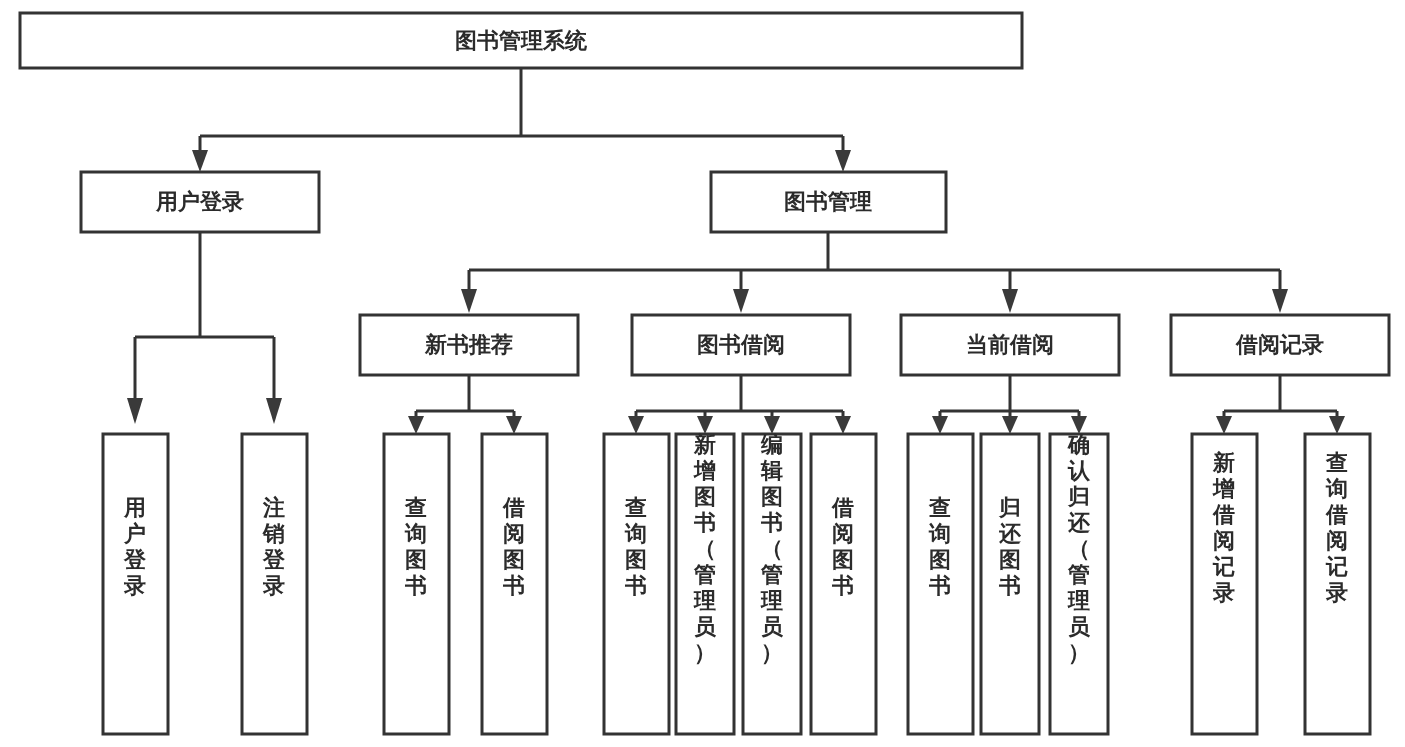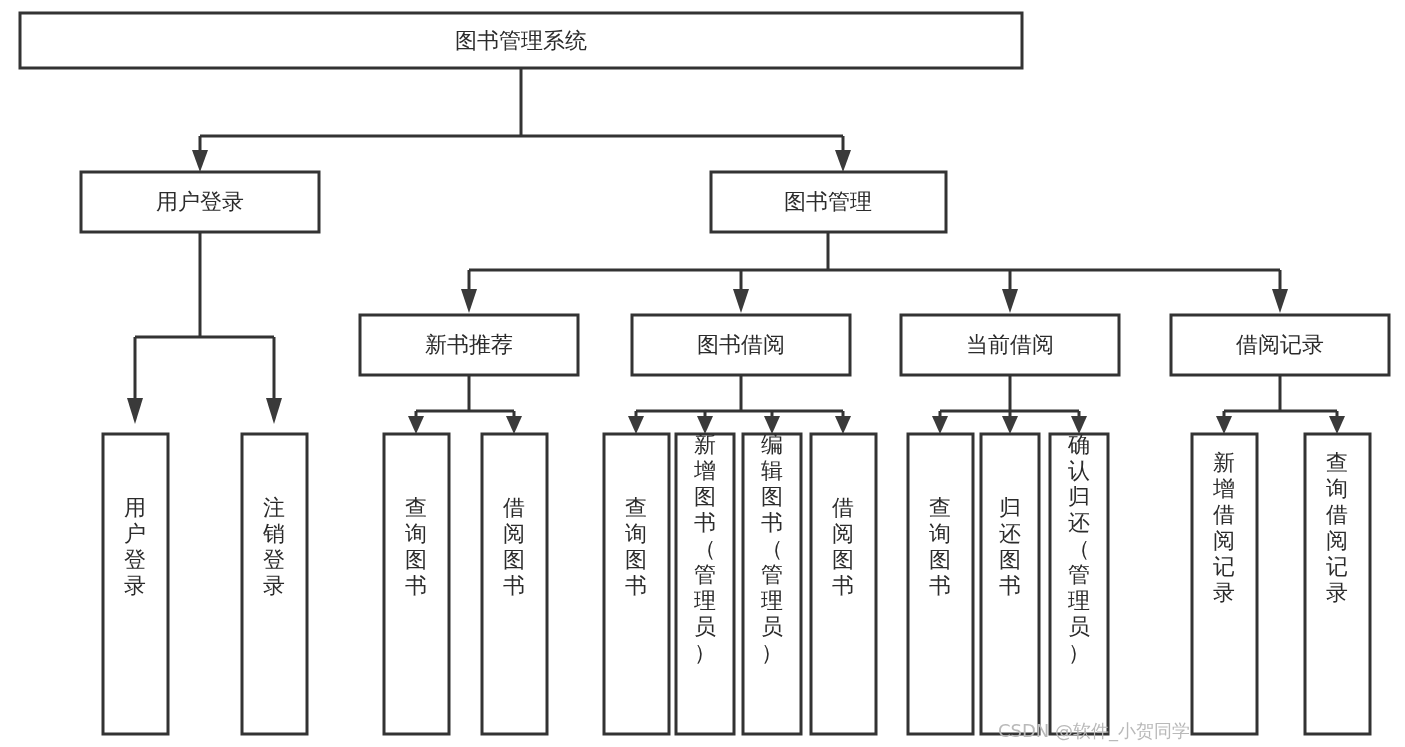--- a/index.html
+++ b/index.html
@@ -13,20 +13,21 @@
     font-family: "DejaVu Sans", "Liberation Sans", sans-serif;
     overflow: hidden;
     position: relative;
   }
   #diagram-root {
     position: absolute;
     left: 0;
     top: 0;
     width: 1198px;
     height: 747px;
+    font-weight: bold;
   }
   svg.tree-svg {
     display: block;
     width: 1405px;
     height: 747px;
   }
   .node-box {
     fill: #ffffff;
     stroke: #333333;
     stroke-width: 3;
@@ -240,15 +241,14 @@
     <text class="node-label-v" x="1224" y="470"><tspan x="1224" y="470">新</tspan><tspan x="1224" y="496">增</tspan><tspan x="1224" y="522">借</tspan><tspan x="1224" y="548">阅</tspan><tspan x="1224" y="574">记</tspan><tspan x="1224" y="600">录</tspan></text>
   </g>
 
   <g>
     <rect class="node-box" x="1305" y="434" width="65" height="300"></rect>
     <text class="node-label-v" x="1337" y="470"><tspan x="1337" y="470">查</tspan><tspan x="1337" y="496">询</tspan><tspan x="1337" y="522">借</tspan><tspan x="1337" y="548">阅</tspan><tspan x="1337" y="574">记</tspan><tspan x="1337" y="600">录</tspan></text>
   </g>
 
 </svg>
 
-<div class="watermark">CSDN @软件_小贺同学</div>
 
 </div>
 
 </body></html>

